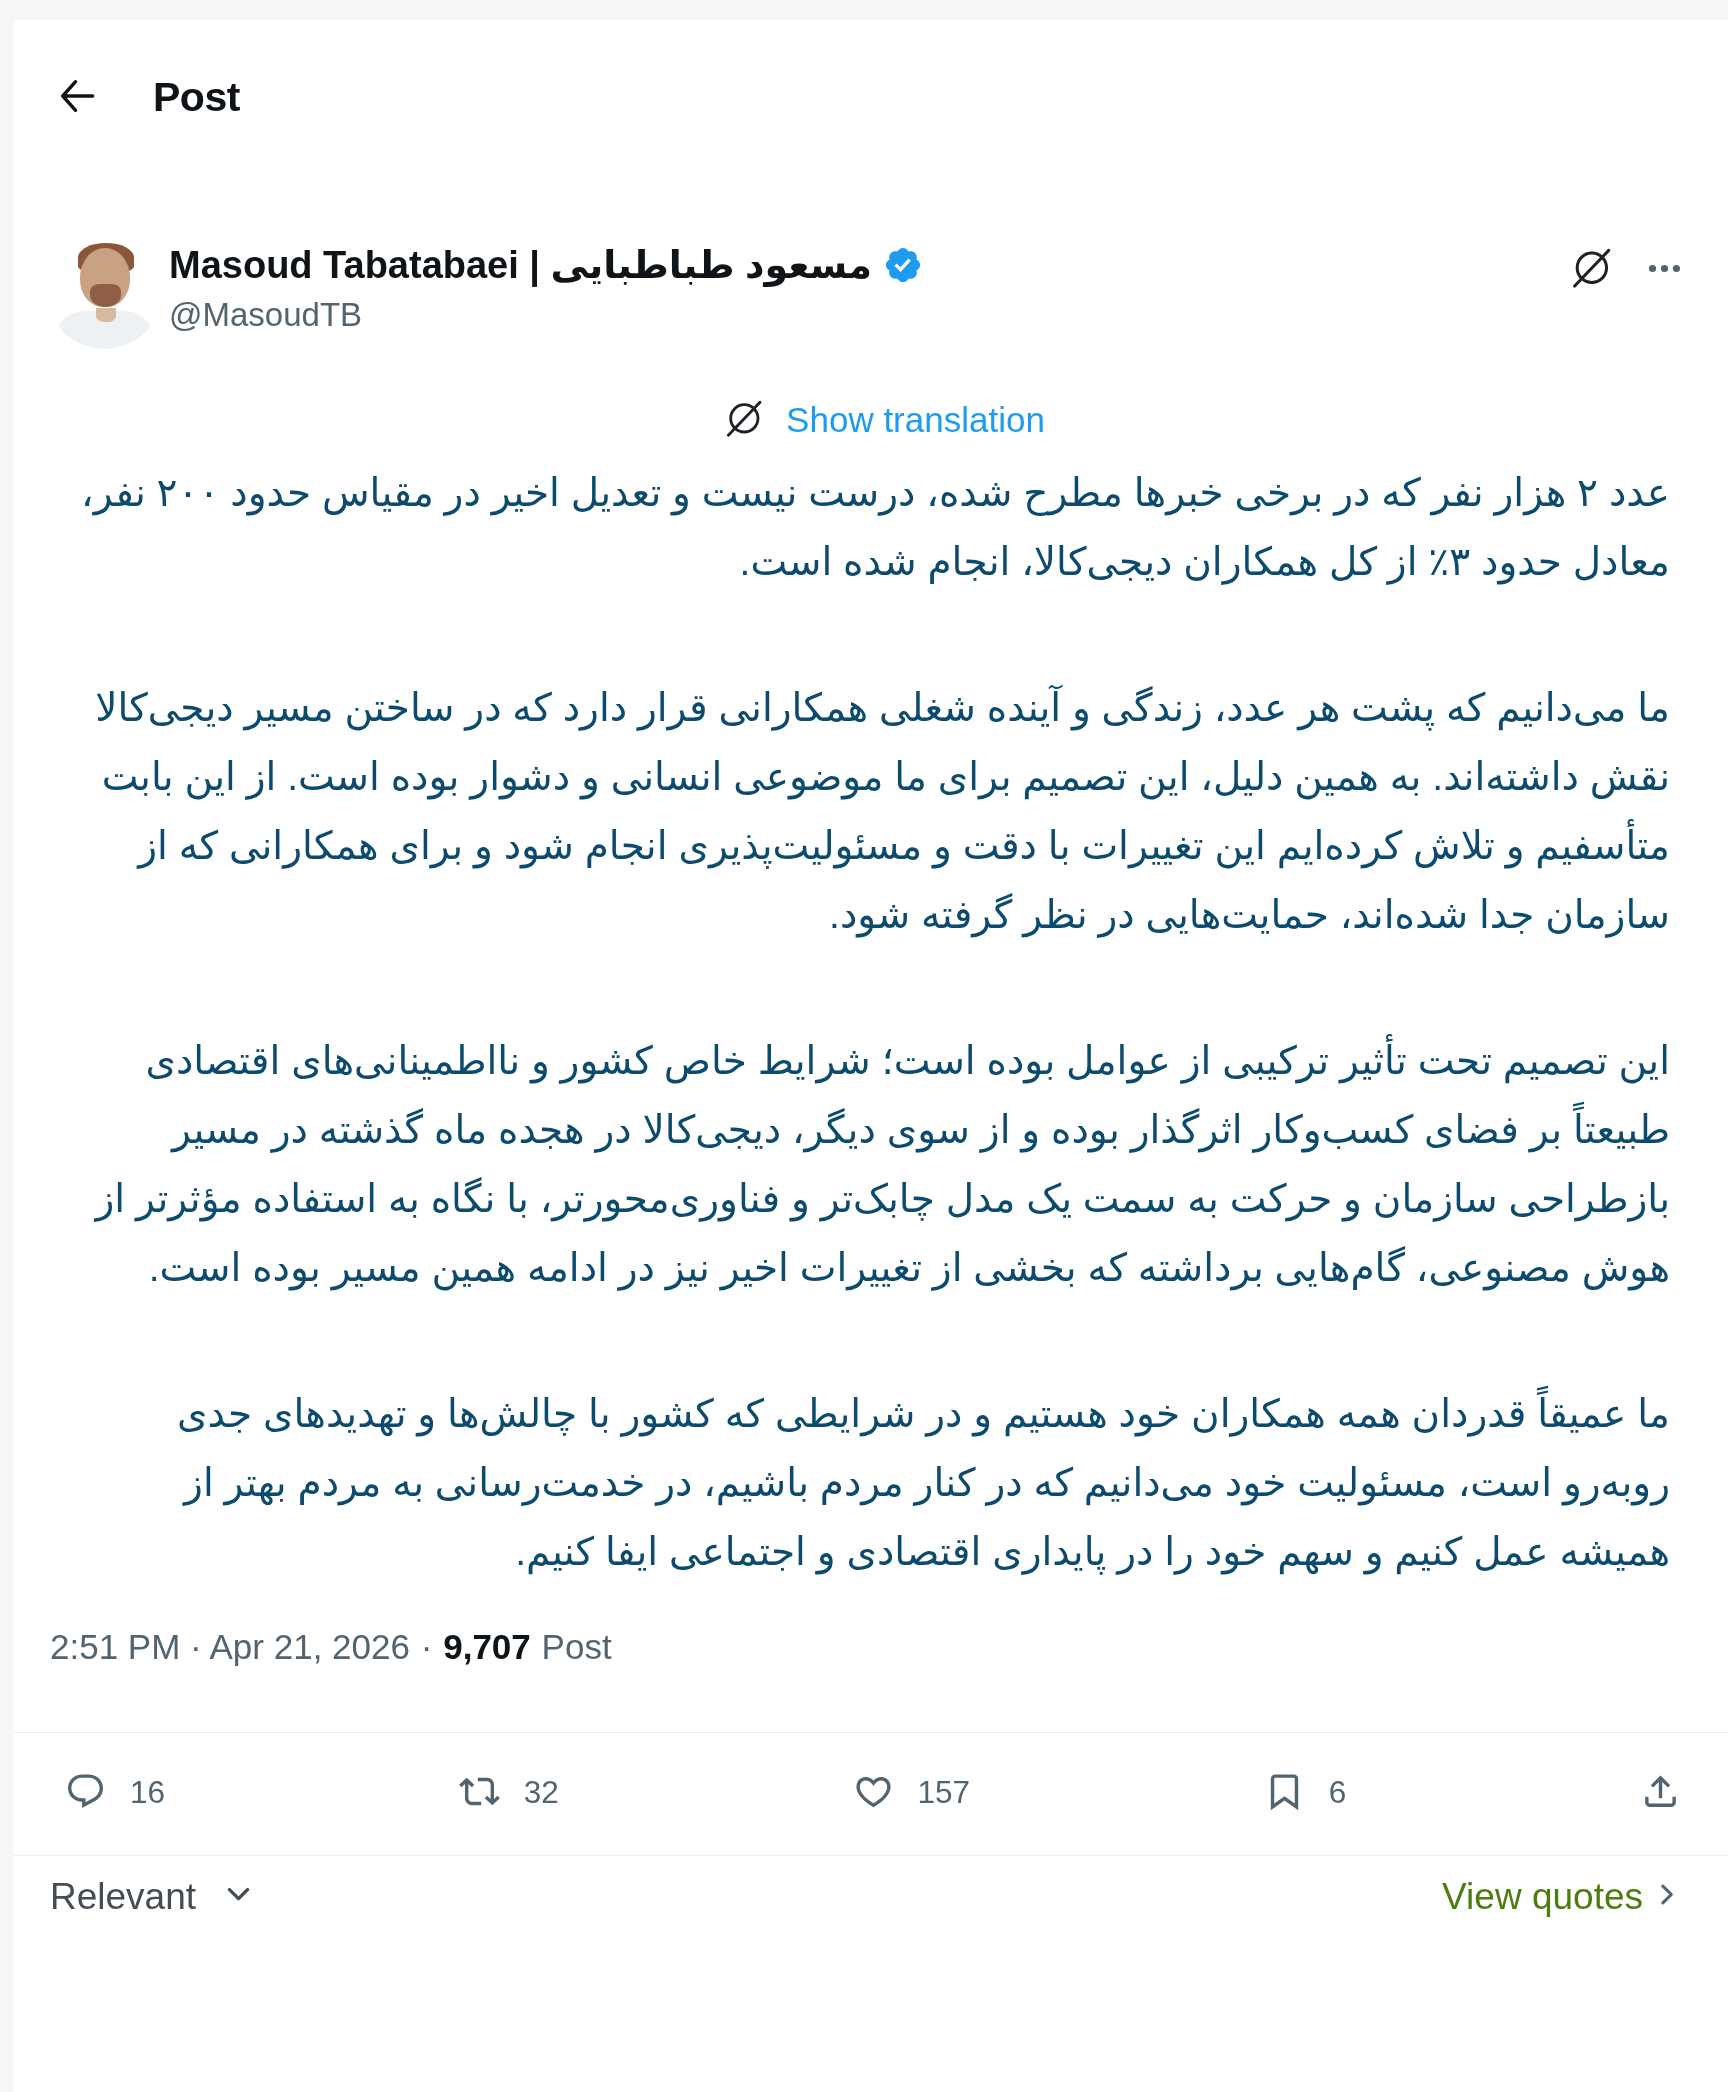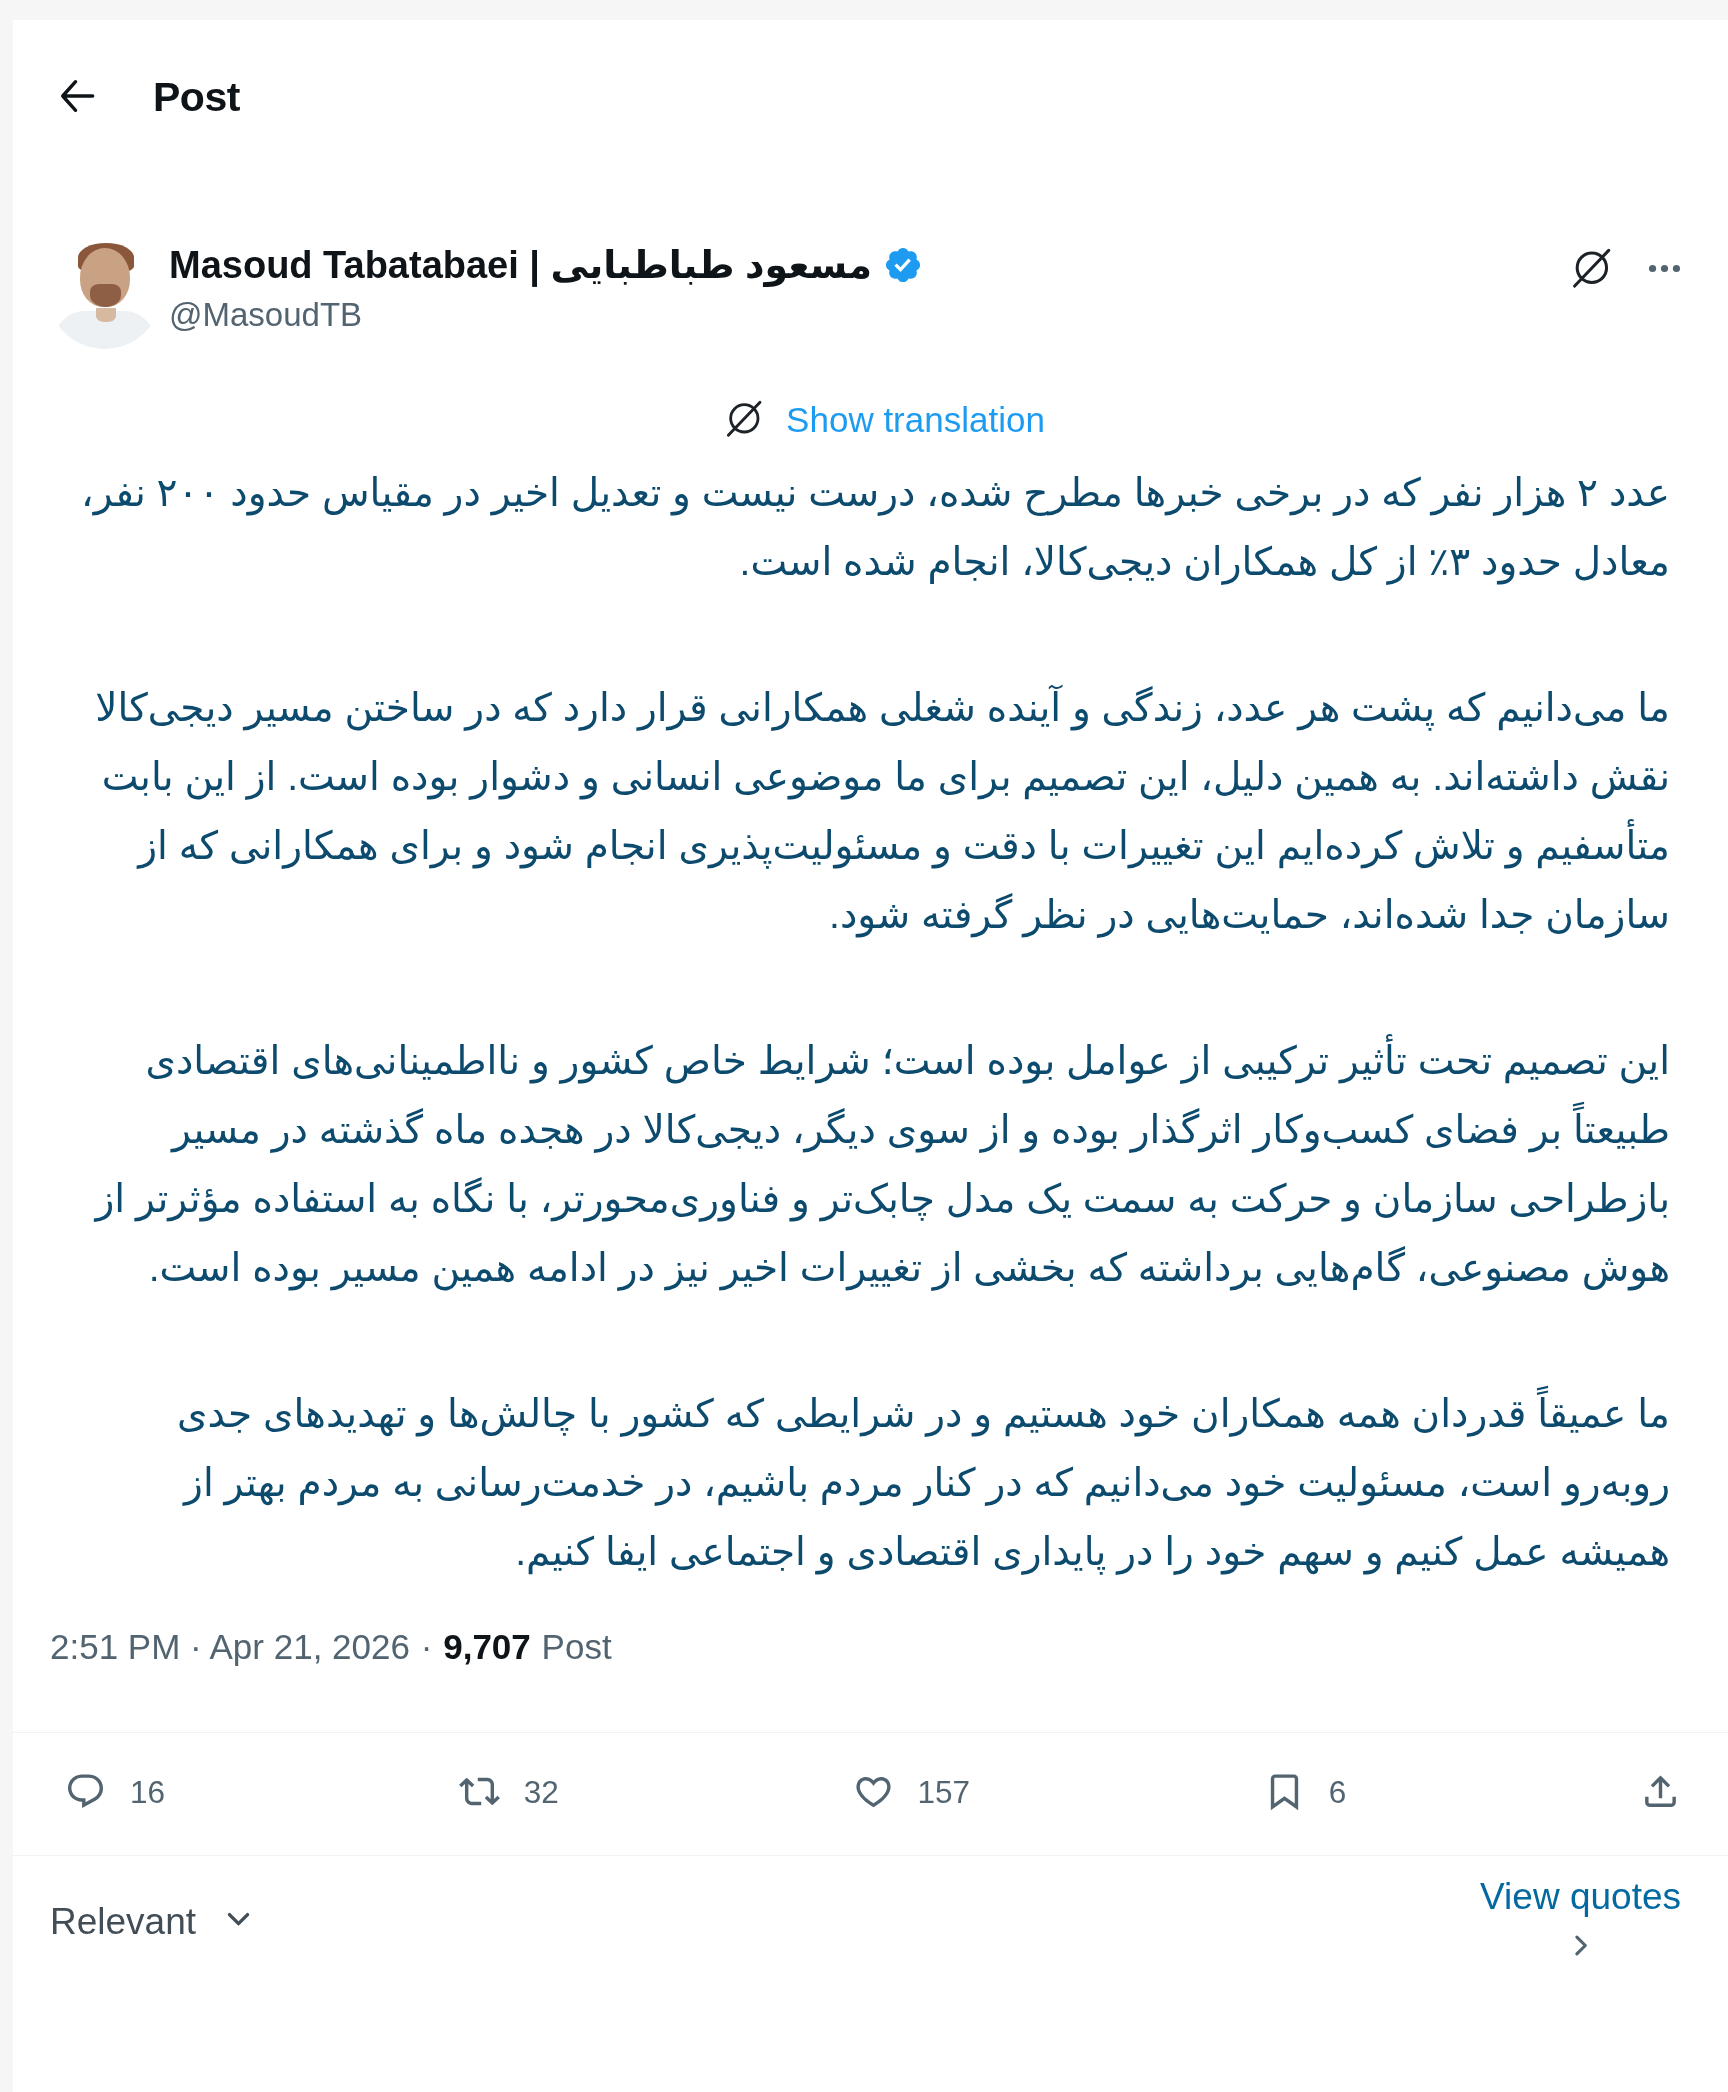--- a/index.html
+++ b/index.html
@@ -59,21 +59,21 @@
   
   .action-bar{display:flex;align-items:center;justify-content:space-between;padding:38px 47px 40px 65px;}
   .act{display:flex;align-items:center;gap:24px;background:none;border:none;padding:0;cursor:pointer;color:#536471;}
   .act svg{width:41px;height:41px;fill:#536471;}
   .act .cnt{font-size:31.5px;color:#536471;font-family:"Liberation Sans","DejaVu Sans",sans-serif;}
 
   
   .footer-row{display:flex;align-items:center;justify-content:space-between;padding:20px 47px 0 50px;}
   .sort-btn{display:flex;align-items:flex-end;gap:27px;background:none;border:none;padding:0;cursor:pointer;font-size:37px;color:#424d56;}
   .sort-btn svg{width:31px;height:31px;stroke:#424d56;stroke-width:2.6;fill:none;stroke-linecap:round;stroke-linejoin:round;}
-  .quotes-link{display:flex;align-items:center;gap:9px;font-size:37px;color:#0369a1;text-decoration:none;flex-direction:column;}
+  .quotes-link{display:flex;align-items:center;gap:9px;font-size:37px;color:#4d7c0f;text-decoration:none;}
   .quotes-link svg{width:29px;height:29px;stroke:#536471;stroke-width:2.6;fill:none;stroke-linecap:round;stroke-linejoin:round;}
 </style>
 </head>
 <body>
 
 <div class="edge-top"></div>
 <div class="edge-left"></div>
 
 <header class="hdr">
   <button class="back-btn">

